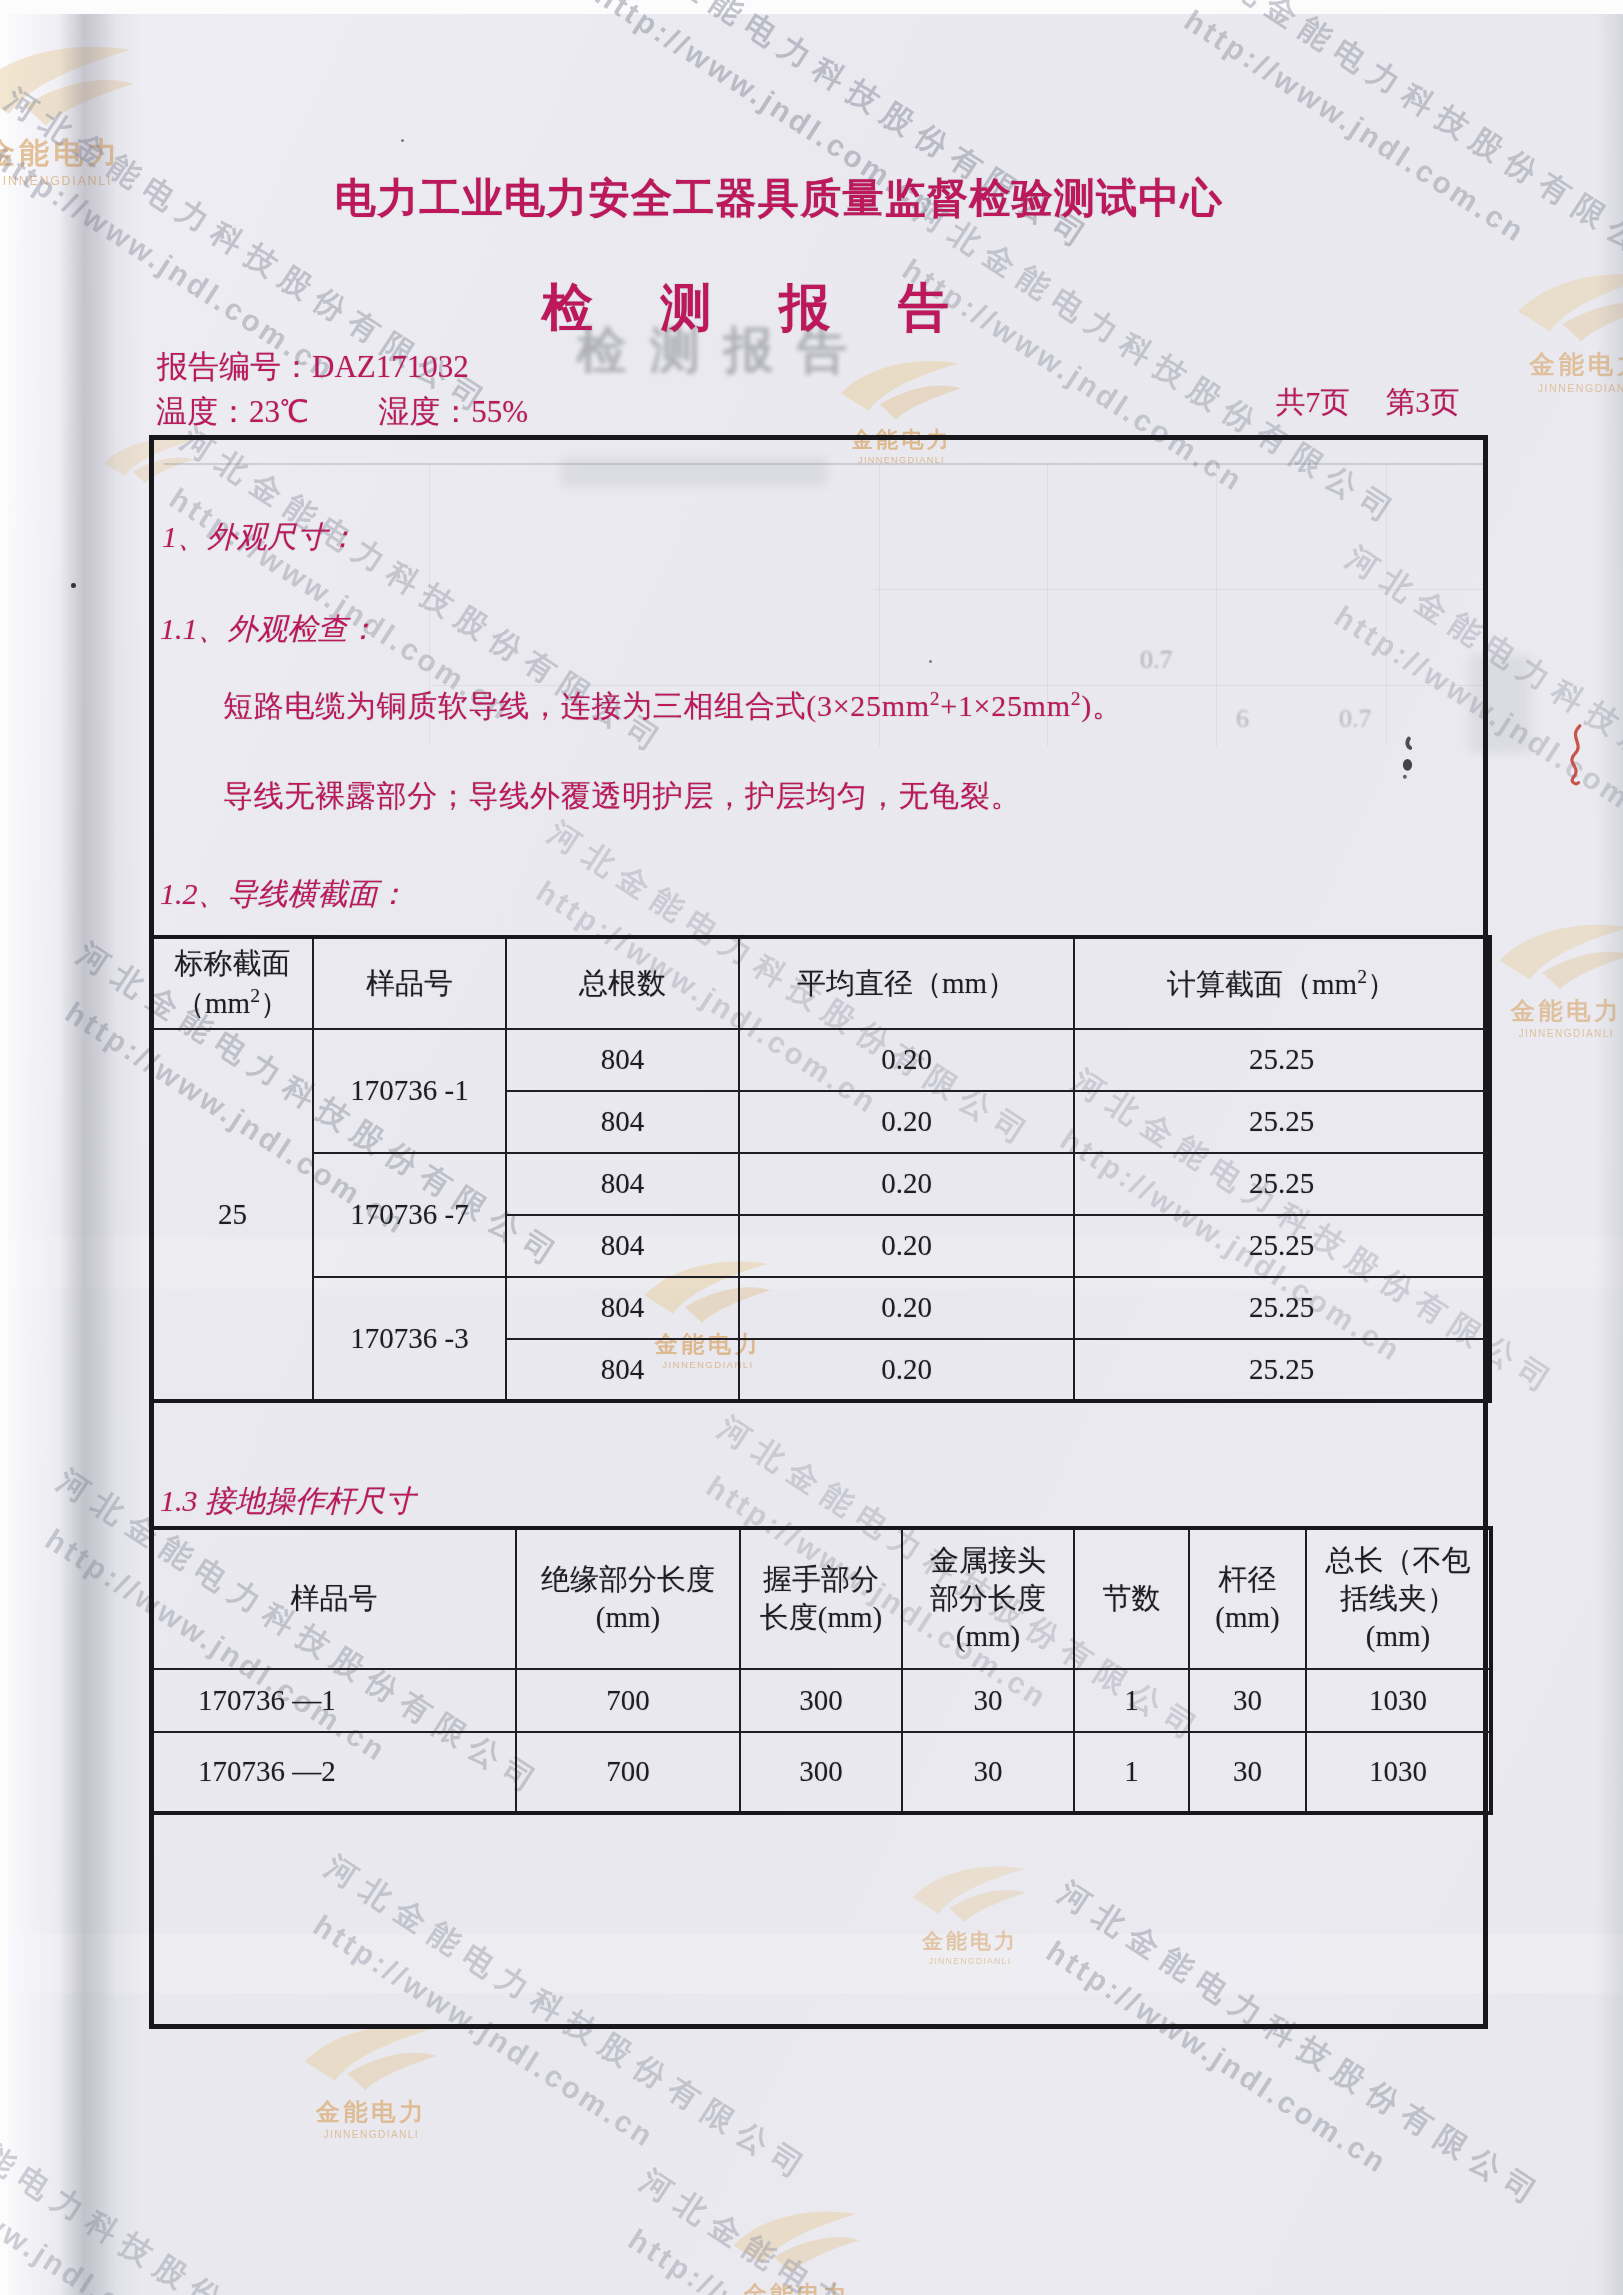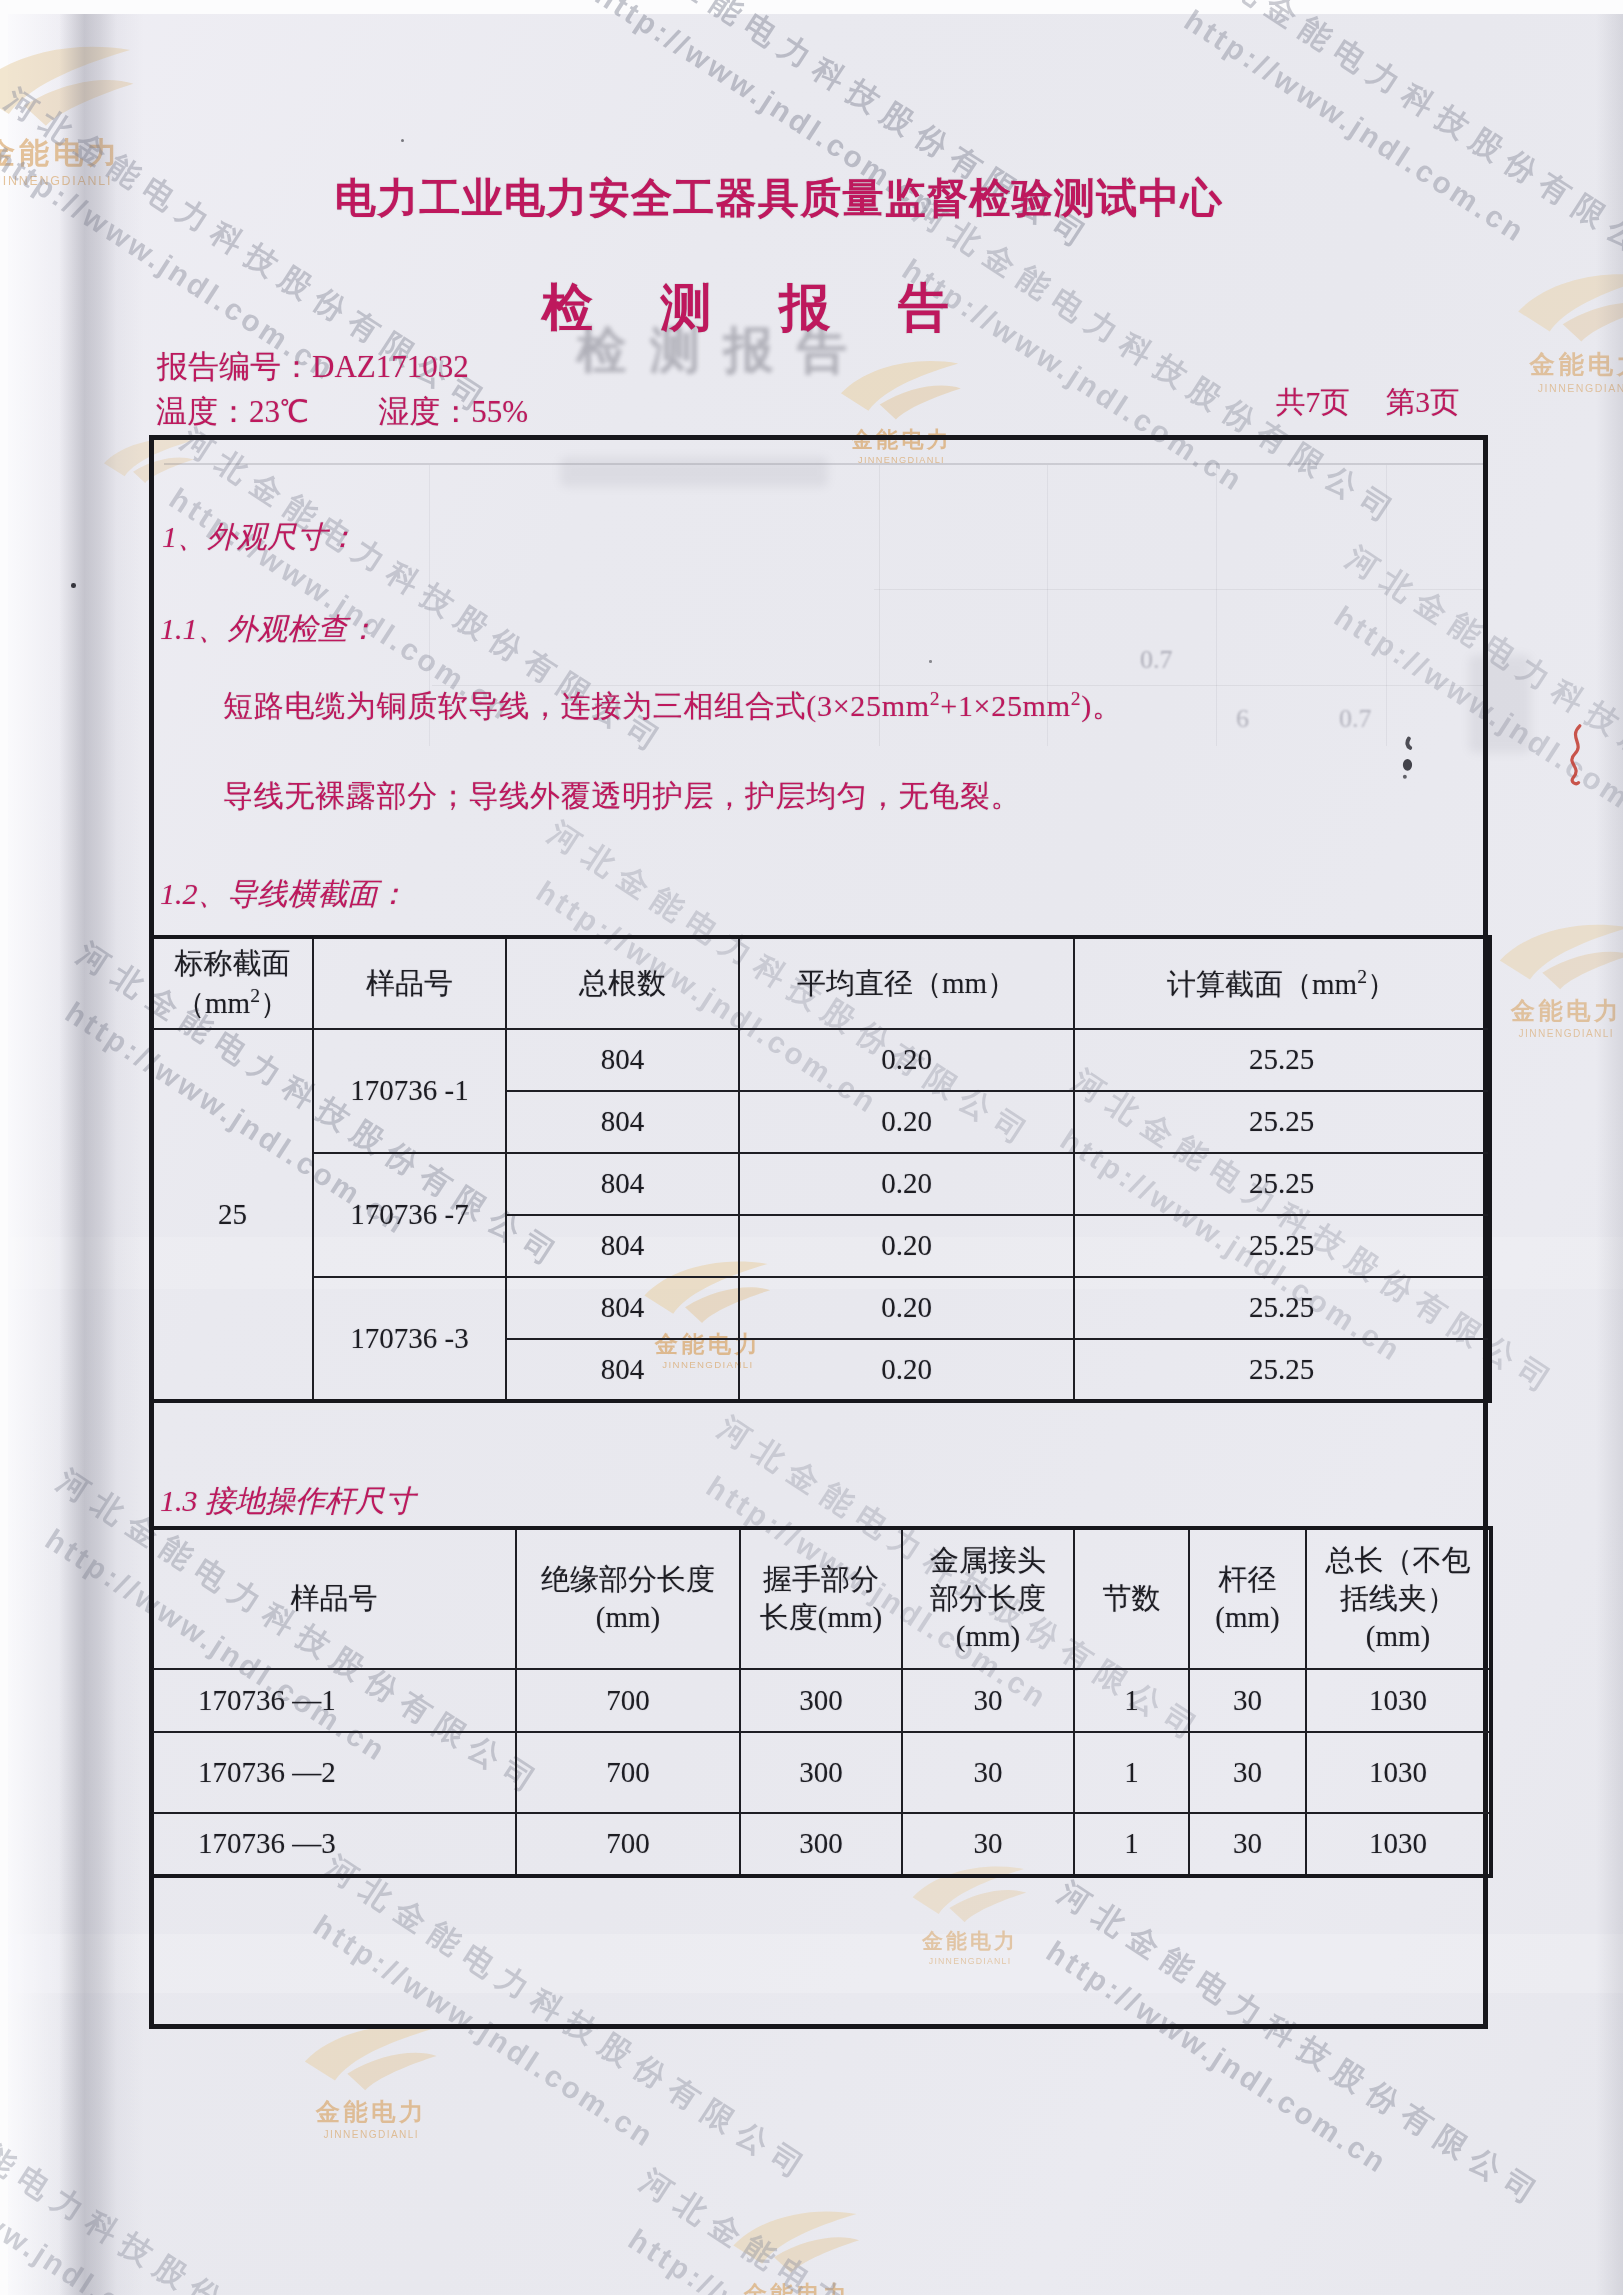--- a/index.html
+++ b/index.html
@@ -345,29 +345,20 @@
   </tr>
   <tr style="height:81px">
     <td class="sample">170736 —2</td>
     <td>700</td>
     <td>300</td>
     <td>30</td>
     <td>1</td>
     <td>30</td>
     <td>1030</td>
   </tr>
-  <tr style="height:63px">
-    <td class="sample">170736 —3</td>
-    <td>700</td>
-    <td>300</td>
-    <td>30</td>
-    <td>1</td>
-    <td>30</td>
-    <td>1030</td>
-  </tr>
 </tbody>
   </table>
 
 <div class="abs crease noint"></div>
 <div class="abs edge-right noint"></div>
 
 <svg class="abs mark" style="left:1563px;top:723px;" width="31" height="65" viewBox="0 0 48 100">
   <path d="M26,4 C8,22 34,32 18,48 C4,62 30,68 16,84 C10,91 20,96 24,92" fill="none" stroke="#c23a2e" stroke-width="5" stroke-linecap="round" opacity="0.85"></path>
 </svg>
 <svg class="abs mark" style="left:1397px;top:736px;" width="23.6" height="46" viewBox="0 0 36 70">

